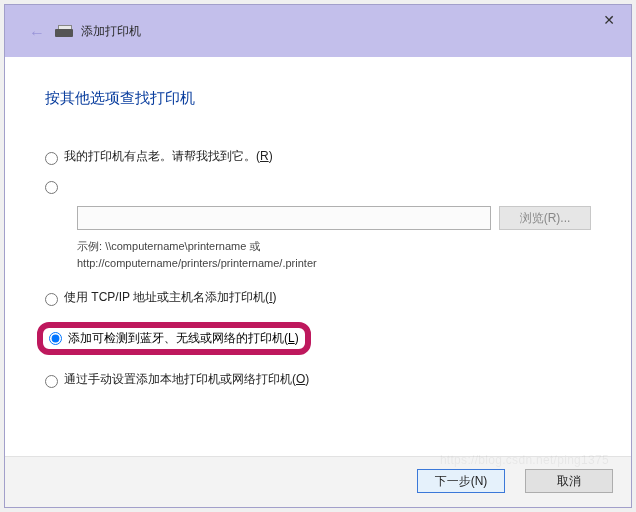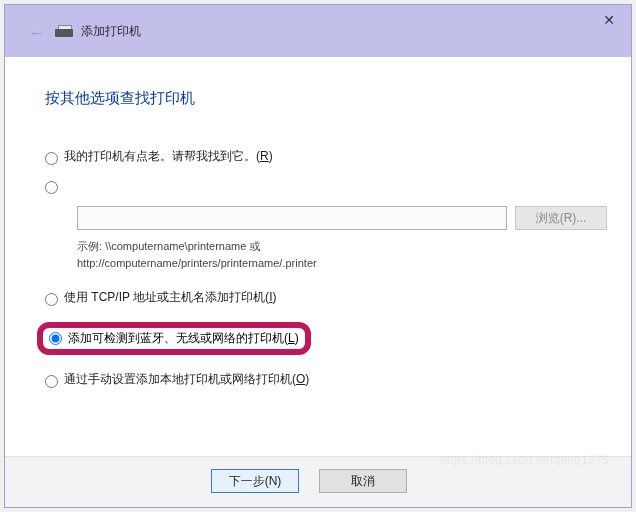--- a/index.html
+++ b/index.html
@@ -66,21 +66,21 @@
     align-items: center;
     justify-content: center;
     font-size: 14px;
     color: #333;
     background: transparent;
     border: none;
     cursor: pointer;
   }
   .content {
     flex: 1;
-    padding: 32px 24px 0 40px;
+    padding: 32px 40px 0 40px;
   }
   .heading {
     color: #0a3e9e;
     font-size: 15px;
     margin-bottom: 40px;
   }
   .option-row {
     display: flex;
     align-items: flex-end;
     margin-bottom: 16px;
@@ -133,21 +133,21 @@
     display: inline-flex;
     align-items: center;
     margin-left: -8px;
   }
   .highlighted input[type="radio"] { margin-right: 6px; }
   .row-hl-wrap { margin-bottom: 16px; }
   .footer {
     border-top: 0px;
     padding: 12px 18px 14px 0;
     display: flex;
-    justify-content: center;
+    justify-content: flex-end;
     gap: 20px;
     background: #f3f3f3;
   }
   .footer-inner {
     background: #f3f3f3;
     border-top: 1px solid #e2e2e2;
   }
   .btn {
     width: 88px;
     height: 24px;

